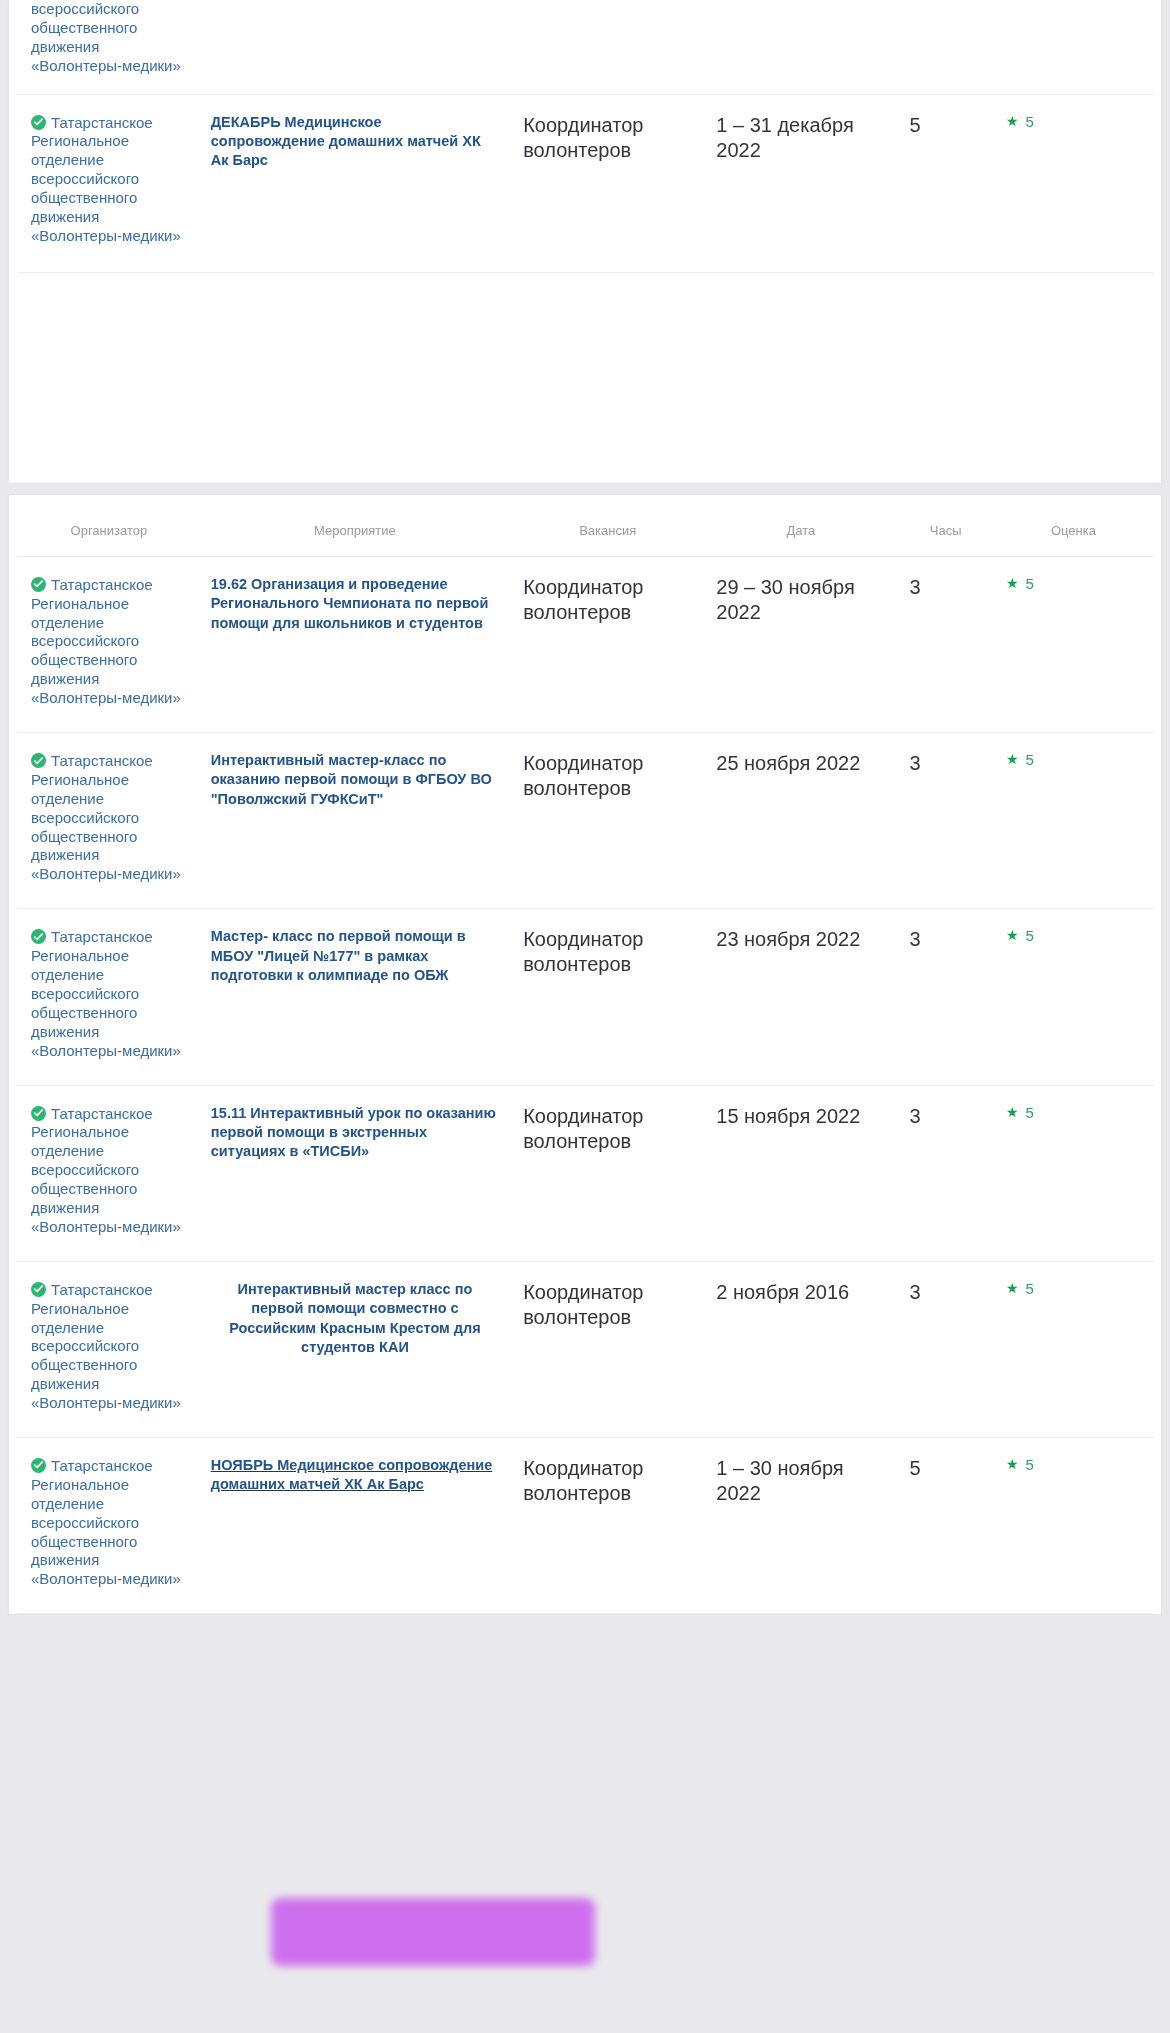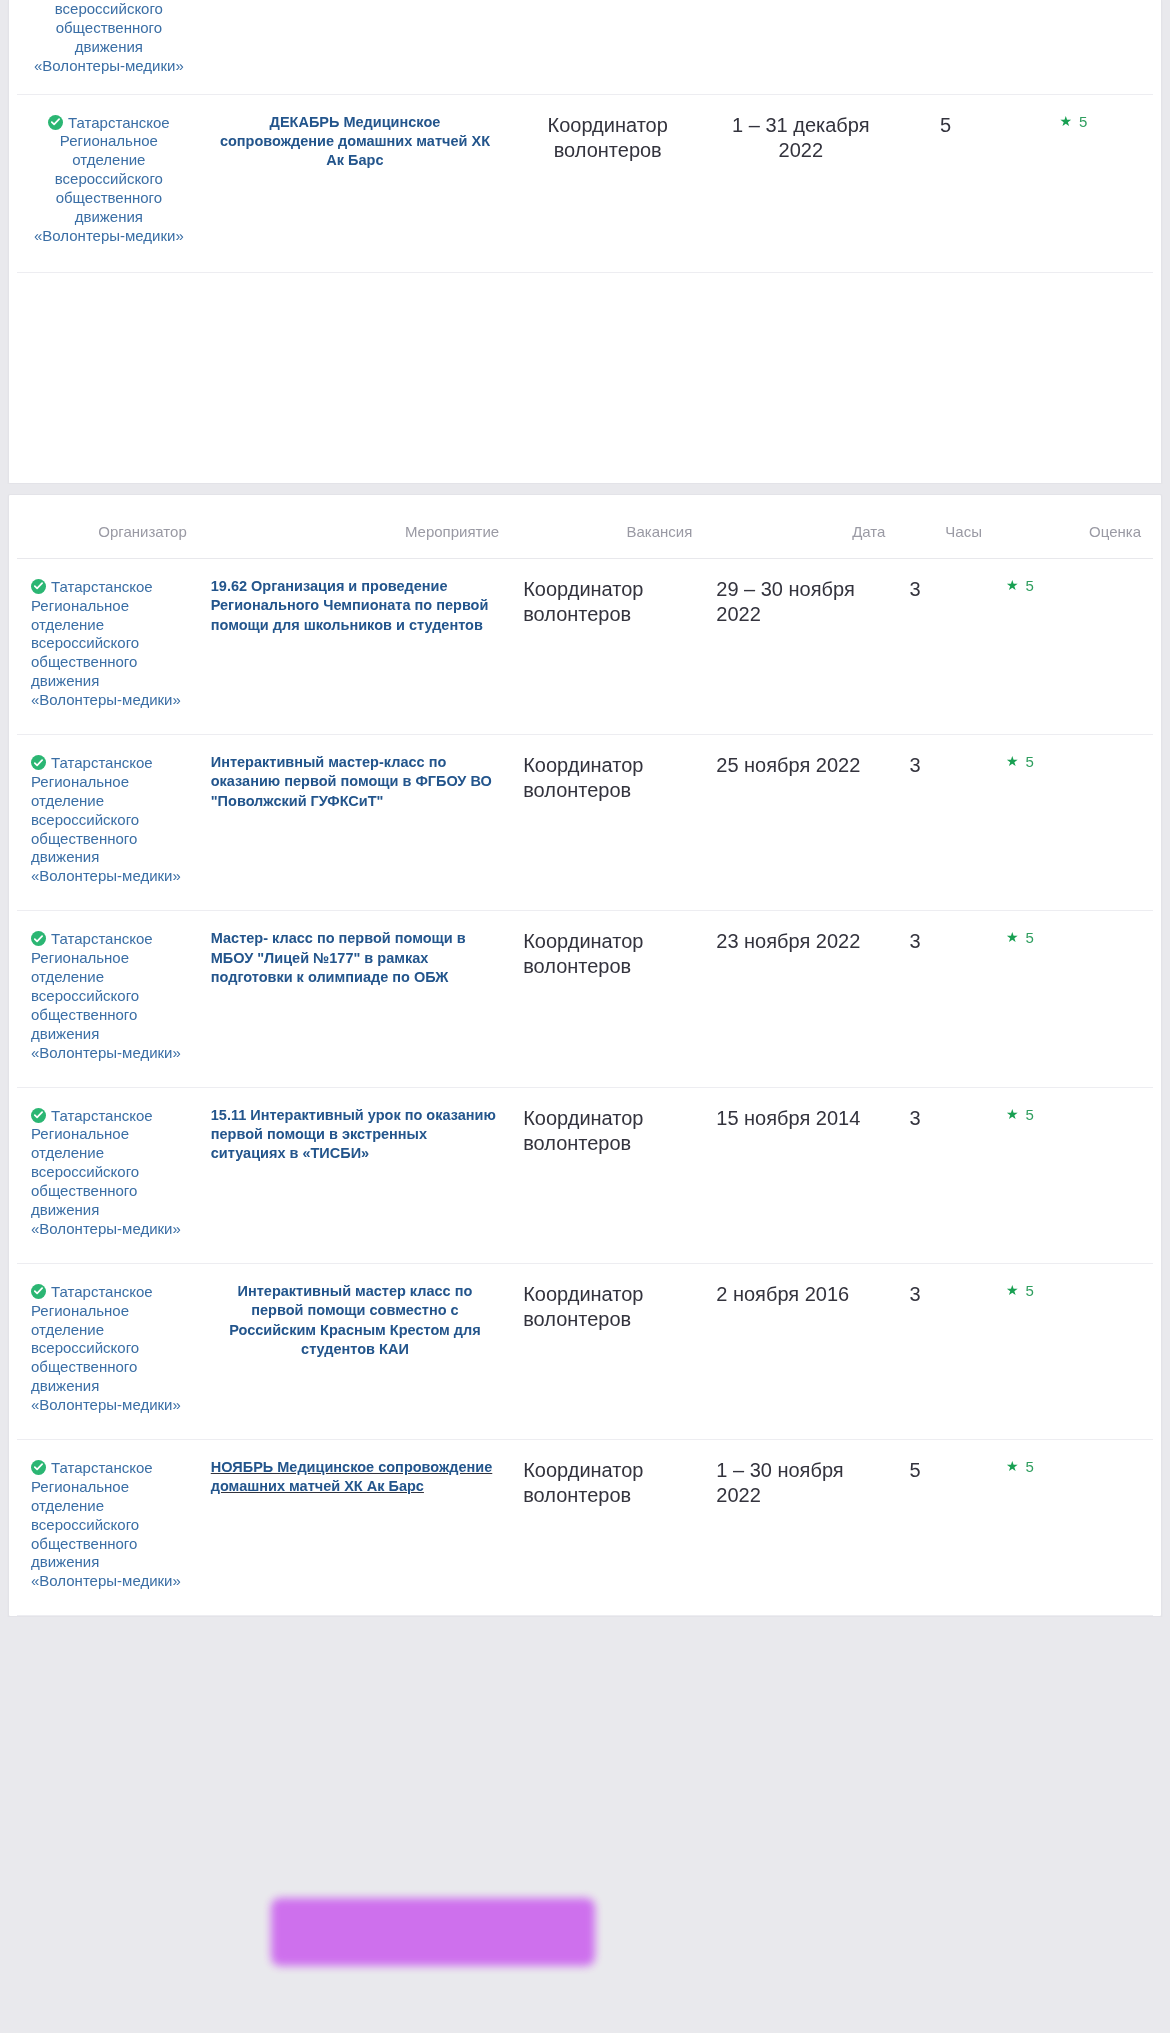--- a/index.html
+++ b/index.html
@@ -22,43 +22,42 @@
     background: #ffffff;
     margin: 0 8px;
     border: 1px solid #e3e3e8;
     border-radius: 2px;
     box-shadow: 0 1px 2px rgba(0,0,0,0.04);
   }
   .card-top {
     border-top: none;
     border-radius: 0 0 2px 2px;
     padding-bottom: 0;
-    text-align: center;
   }
   .gap { height: 10px; background: #e9e9ed; }
 
   
   .tbl-wrap { padding: 0 8px; }
   table.volunteer-table {
     width: 100%;
     border-collapse: collapse;
     table-layout: fixed;
   }
 
   table.volunteer-table col.c-org   { width: 16.0%; }
   table.volunteer-table col.c-event { width: 27.5%; }
   table.volunteer-table col.c-vac   { width: 17.0%; }
   table.volunteer-table col.c-date  { width: 17.0%; }
   table.volunteer-table col.c-hours { width: 8.5%;  }
   table.volunteer-table col.c-score { width: 14.0%; }
 
   th.th {
-    text-align: right;
+    text-align: center;
     font-weight: 400;
-    font-size: 15px;
+    font-size: 13px;
     color: #9a9aa4;
     padding: 28px 12px 18px 12px;
     border-bottom: 1px solid #e8e8ec;
     vertical-align: bottom;
     white-space: nowrap;
   }
   th.th.first { padding-left: 14px; }
 
   td.td {
     vertical-align: top;
@@ -224,21 +223,21 @@
             <td class="td" style="padding-bottom: 24px;"><span class="date-text">23 ноября 2022</span></td>
             <td class="td" style="padding-bottom: 24px;"><span class="hours-text">3</span></td>
             <td class="td score-cell" style="padding-bottom: 24px;"><span class="star-icon">★</span><span class="score-val">5</span></td>
           </tr>
           <tr class="row">
             <td class="td first" style="padding-bottom: 24px;"><span class="verify-badge"><svg width="9" height="8" viewBox="0 0 9 8" aria-hidden="true">
                   <path d="M0.8 4.1 L3.1 6.3 L8.1 1.1" fill="none" stroke="#ffffff" stroke-width="1.7" stroke-linecap="round" stroke-linejoin="round"></path>
                 </svg></span><a class="org-link" href="#">Татарстанское Региональное отделение всероссийского общественного движения «Волонтеры-медики»</a></td>
             <td class="td" style="padding-bottom: 24px;"><a class="event-link" href="#">15.11 Интерактивный урок по оказанию первой помощи в экстренных ситуациях в «ТИСБИ»</a></td>
             <td class="td" style="padding-bottom: 24px;"><span class="vac-text">Координатор волонтеров</span></td>
-            <td class="td" style="padding-bottom: 24px;"><span class="date-text">15 ноября 2014</span></td>
+            <td class="td" style="padding-bottom: 24px;"><span class="date-text">15 ноября 2022</span></td>
             <td class="td" style="padding-bottom: 24px;"><span class="hours-text">3</span></td>
             <td class="td score-cell" style="padding-bottom: 24px;"><span class="star-icon">★</span><span class="score-val">5</span></td>
           </tr>
           <tr class="row">
             <td class="td first" style="padding-bottom: 24px;"><span class="verify-badge"><svg width="9" height="8" viewBox="0 0 9 8" aria-hidden="true">
                   <path d="M0.8 4.1 L3.1 6.3 L8.1 1.1" fill="none" stroke="#ffffff" stroke-width="1.7" stroke-linecap="round" stroke-linejoin="round"></path>
                 </svg></span><a class="org-link" href="#">Татарстанское Региональное отделение всероссийского общественного движения «Волонтеры-медики»</a></td>
             <td class="td" style="padding-bottom: 24px; text-align: center;"><a class="event-link" href="#">Интерактивный мастер класс по первой помощи совместно с Российским Красным Крестом для студентов КАИ</a></td>
             <td class="td" style="padding-bottom: 24px;"><span class="vac-text">Координатор волонтеров</span></td>
             <td class="td" style="padding-bottom: 24px;"><span class="date-text">2 ноября 2016</span></td>

